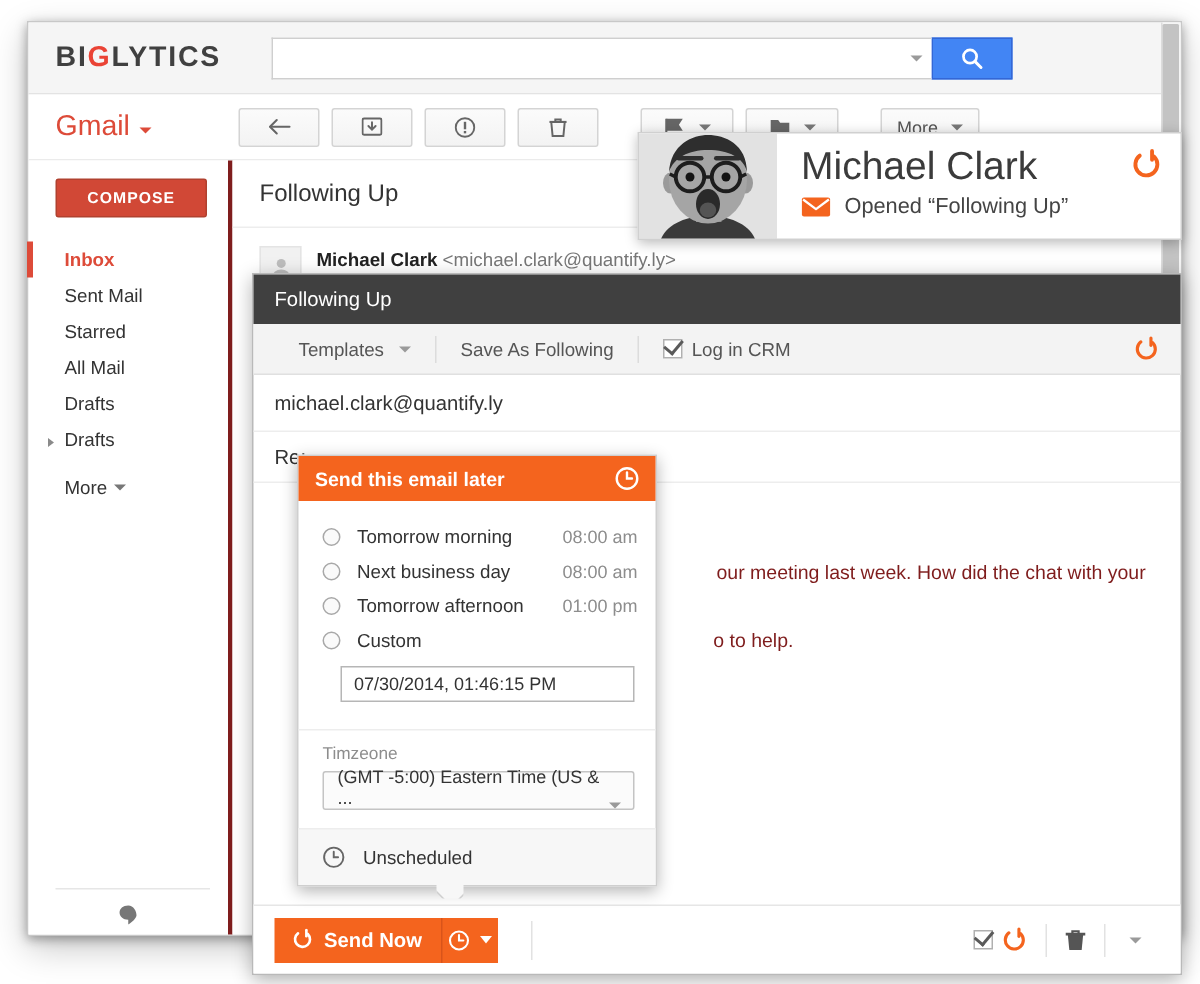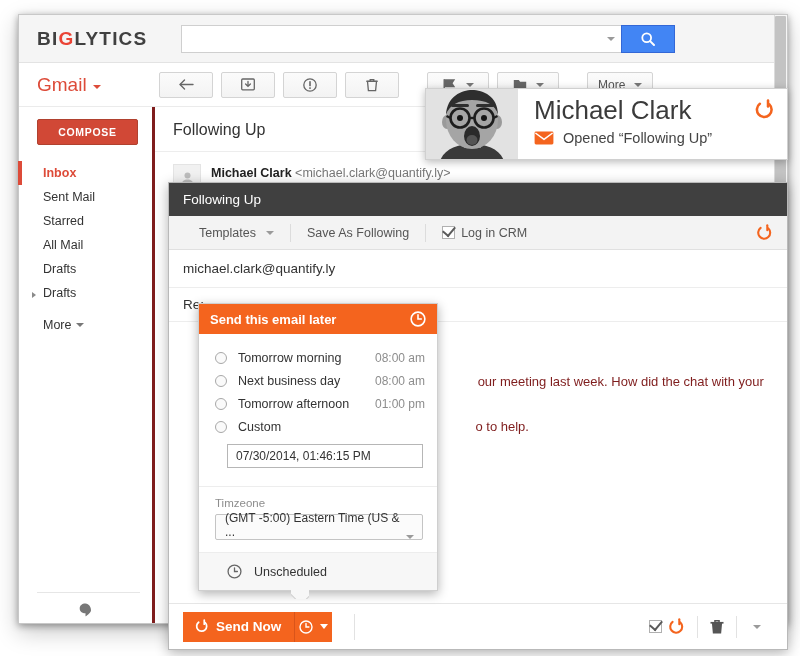--- a/index.html
+++ b/index.html
@@ -246,21 +246,21 @@
   }
   .pop-tz { border-top: 1px solid #ededed; padding: 10px 14px 12px 16px; }
   .tz-label { font-size: 11.5px; color:#8d8d8d; margin-bottom: 5px; }
   .tz-select {
     height: 26px; border: 1px solid #c4c4c4; border-radius: 2px; background:#fbfbfb;
     display:flex; align-items:flex-end; justify-content:space-between;
     padding: 0 8px 0 9px; font-size: 12px; color:#333; cursor:pointer;
   }
   .pop-unsched {
     border-top: 1px solid #ededed; background:#f7f7f7;
-    height: 38px; display:flex; align-items:center; gap:12px; padding-left:28px;
+    height: 38px; display:flex; align-items:center; gap:12px; padding-left:16px;
     font-size: 12.5px; color:#333; cursor:pointer;
   }
   .pop-tail {
     position:absolute; left: 92px; bottom: -9px; width: 18px; height: 9px; overflow:hidden;
   }
   .pop-tail::after {
     content:""; position:absolute; left:0; top:-9px; width:18px; height:18px;
     background:#f7f7f7; border:1px solid #cfcfcf; transform: rotate(45deg);
     transform-origin: center;
   }

